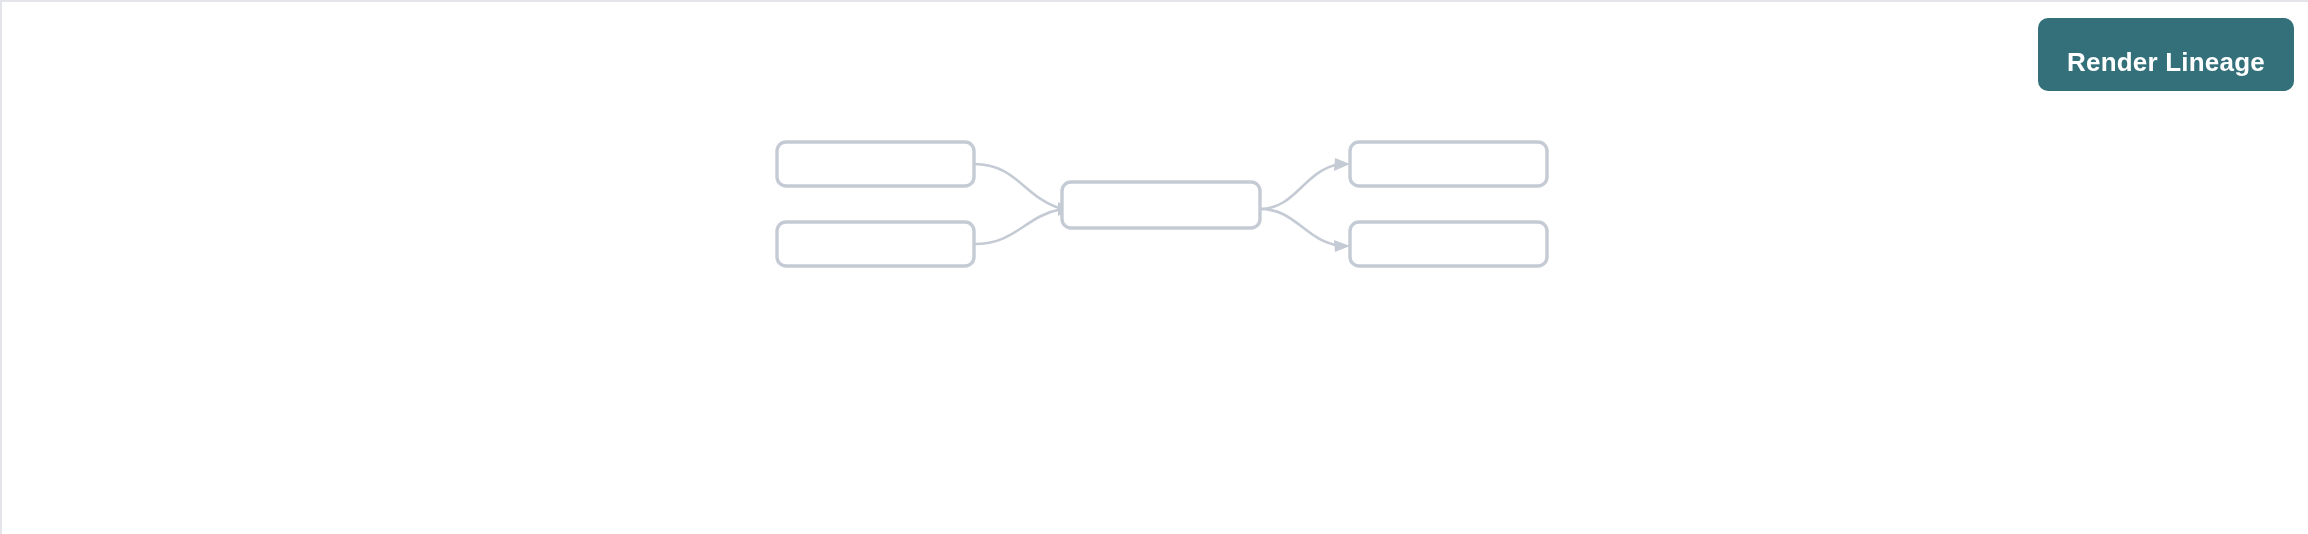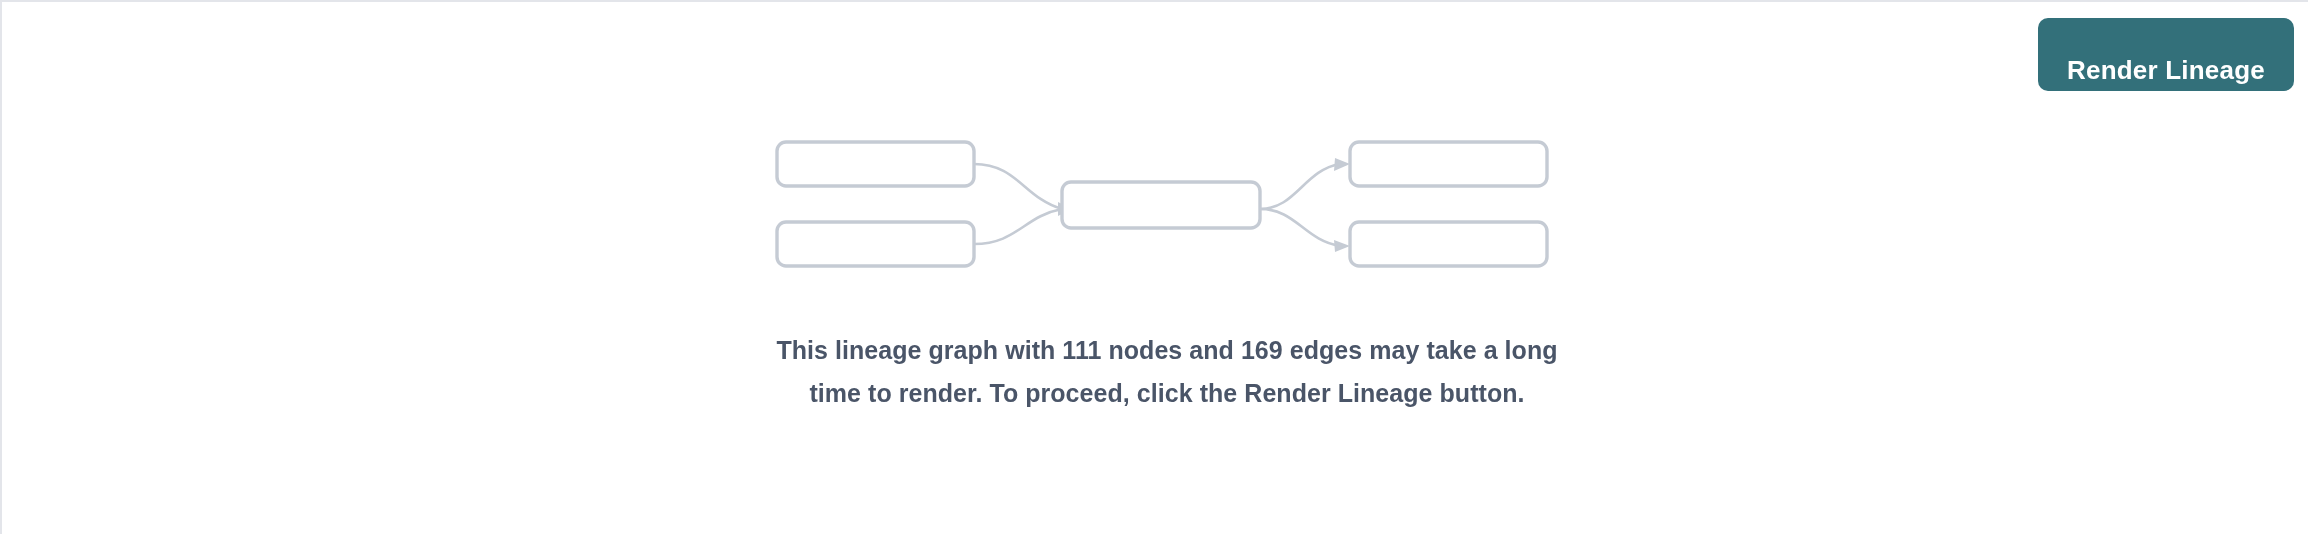--- a/index.html
+++ b/index.html
@@ -44,21 +44,21 @@
     color: #ffffff;
     border: none;
     border-radius: 10px;
     font-family: "Liberation Sans", sans-serif;
     font-size: 26px;
     font-weight: bold;
     letter-spacing: 0.2px;
     line-height: 73px;
     text-align: center;
     cursor: pointer;
-    padding: 16px;
+    padding: 8px;
     pointer-events: auto;
     white-space: nowrap;
   }
 
   
   #empty-state {
     position: absolute;
     left: 0;
     top: 0;
     width: 2308px;
@@ -135,16 +135,15 @@
         <polygon class="ph-arrowhead" points="562,110 578,116 563,122"></polygon>
 
         <rect class="ph-node" x="5" y="12" width="197" height="44" rx="9" ry="9"></rect>
         <rect class="ph-node" x="5" y="92" width="197" height="44" rx="9" ry="9"></rect>
         <rect class="ph-node" x="290" y="52" width="198" height="46" rx="9" ry="9"></rect>
         <rect class="ph-node" x="578" y="12" width="197" height="44" rx="9" ry="9"></rect>
         <rect class="ph-node" x="578" y="92" width="197" height="44" rx="9" ry="9"></rect>
       </svg>
     </div>
 
-    <div id="lineage-warning-message">This lineage graph with 111 nodes and 169 edges may take a long time to render. To proceed, click the Render Lineage button.</div>
 
   </div>
 </div>
 
 </body></html>

